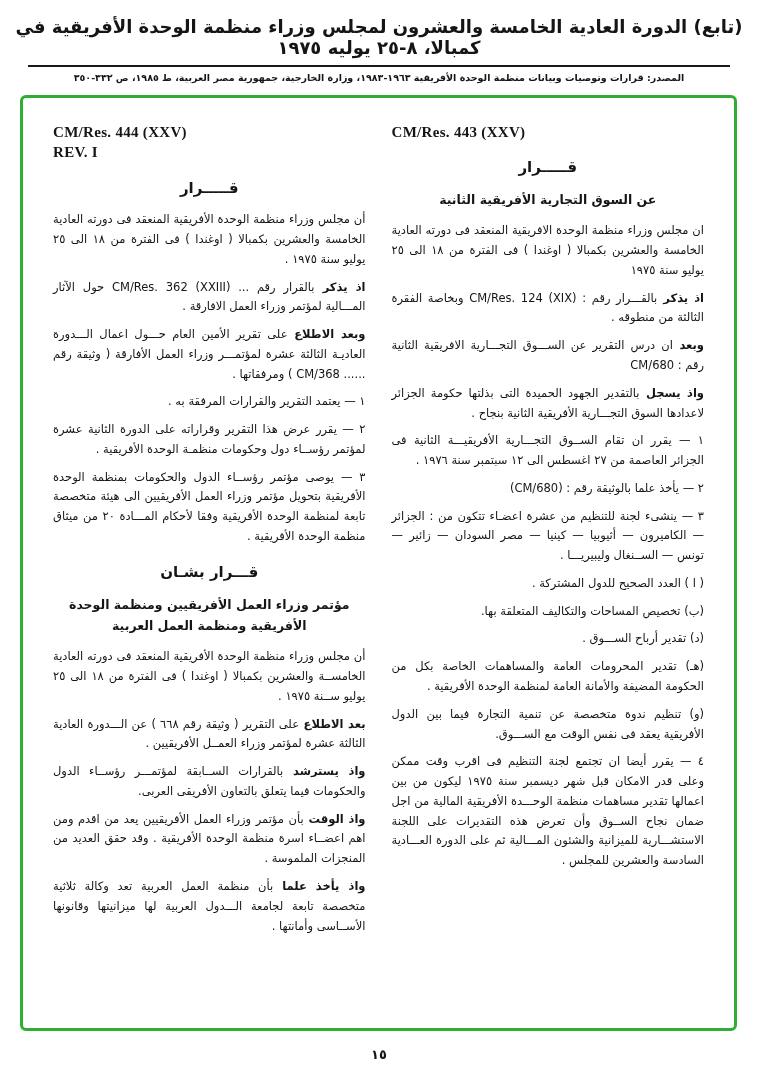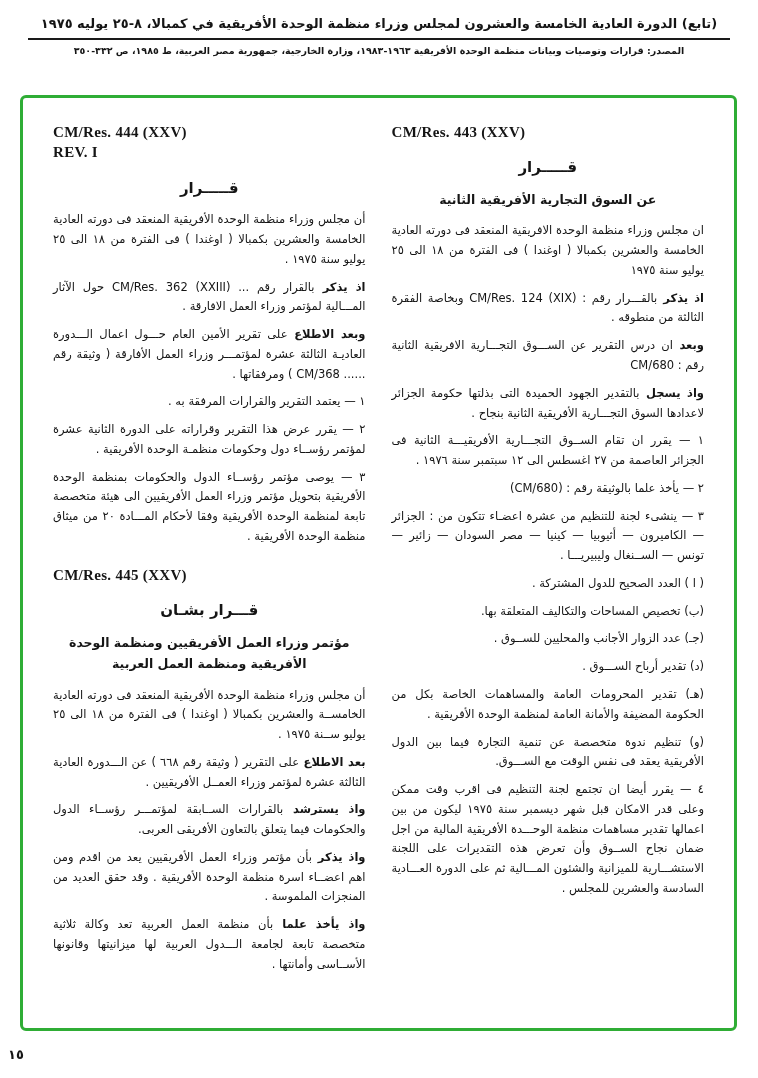--- a/index.html
+++ b/index.html
@@ -1,21 +1,21 @@
 <!DOCTYPE html>
 <html lang="ar"><head>
 <meta charset="utf-8">
 <style>
   * { margin:0; padding:0; box-sizing:border-box; }
   html,body { width:758px; height:1078px; background:#ffffff; }
   body { font-family:"DejaVu Sans", sans-serif; color:#151515; position:relative; overflow:hidden; }
   .page { position:absolute; inset:0; }
 
   .header { position:absolute; top:16px; left:0; right:0; direction:rtl; text-align:center; }
-  .header-title { font-size:13px; font-weight:bold; padding:0 8px; }
+  .header-title { font-size:18px; font-weight:bold; padding:0 8px; }
   .header-rule { height:2px; background:#1a1a1a; margin:7px 28px 5px 28px; }
   .header-source { font-size:9.5px; font-weight:bold; padding:0 26px; }
 
   .frame { position:absolute; top:95px; left:20px; width:717px; height:936px;
            border:3px solid #2fad35; border-radius:6px; padding:24px 30px; overflow:hidden; }
   .columns { direction:rtl; display:flex; gap:26px; height:100%; }
   .col { flex:1; min-width:0; text-align:justify; font-size:11.5px; line-height:1.72; }
 
   .docref { direction:ltr; text-align:left; font-family:"Liberation Serif", serif;
             font-weight:bold; font-size:15px; letter-spacing:0.3px; line-height:1.35; }
@@ -24,22 +24,22 @@
   .h-sub.tight { margin-bottom:2px; }
   .h-sub.last { margin-bottom:12px; }
 
   p.para { margin-bottom:8px; }
   .lead { font-weight:bold; }
   .lead:empty { display:none; }
   .lead::after { content:" "; }
 
   .section-gap { margin-top:18px; }
 
-  .pagenum { position:absolute; bottom:16px; left:0; right:0; text-align:left;
-             font-weight:bold; font-size:13px;margin-left:8px; }
+  .pagenum { position:absolute; bottom:16px; left:0; right:0; text-align:center;
+             font-weight:bold; font-size:13px; }
 </style>
 </head>
 <body>
 
 <div class="page">
 
   <div class="header">
     <div class="header-title">(تابع) الدورة العادية الخامسة والعشرون لمجلس وزراء منظمة الوحدة الأفريقية في كمبالا، ٨-٢٥ يوليه ١٩٧٥</div>
     <div class="header-rule"></div>
     <div class="header-source">المصدر:  قرارات وتوصيات وبيانات منظمة الوحدة الأفريقية ١٩٦٣-١٩٨٣، وزارة الخارجية، جمهورية مصر العربية، ط ١٩٨٥، ص ٣٣٢-٣٥٠</div>
@@ -54,46 +54,44 @@
         <h3 class="h-sub last">عن السوق التجارية الأفريقية الثانية</h3>
         <p class="para"><span>ان مجلس وزراء منظمة الوحدة الافريقية المنعقد فى دورته العادية الخامسة والعشرين بكمبالا ( اوغندا ) فى الفترة من ١٨ الى ٢٥ يوليو سنة ١٩٧٥</span></p>
         <p class="para"><b class="lead">اذ يذكر</b><span>بالقـــرار رقم :  CM/Res. 124 (XIX)  وبخاصة الفقرة الثالثة من منطوقه .</span></p>
         <p class="para"><b class="lead">وبعد</b><span>ان درس التقرير عن الســـوق التجـــارية الافريقية الثانية رقم :  CM/680</span></p>
         <p class="para"><b class="lead">واذ يسجل</b><span>بالتقدير الجهود الحميدة التى بذلتها حكومة الجزائر لاعدادها السوق التجـــارية الأفريقية الثانية بنجاح .</span></p>
         <p class="para"><span>١ — يقرر ان تقام الســوق التجـــارية الأفريقيـــة الثانية فى الجزائر العاصمة من ٢٧ اغسطس الى ١٢ سبتمبر سنة ١٩٧٦ .</span></p>
         <p class="para"><span>٢ — يأخذ علما بالوثيقة رقم :  (CM/680)</span></p>
         <p class="para"><span>٣ — ينشىء لجنة للتنظيم من عشرة اعضـاء تتكون من : الجزائر — الكاميرون — أثيوبيا — كينيا — مصر السودان — زائير — تونس — الســنغال وليبيريـــا .</span></p>
         <p class="para"><span>( ا ) العدد الصحيح للدول المشتركة .</span></p>
         <p class="para"><span>(ب) تخصيص المساحات والتكاليف المتعلقة بها.</span></p>
-        <p class="para"><span>(جـ) عدد الزوار الأجانب والمحليين للســوق .</span></p>
         <p class="para"><span>(د) تقدير أرباح الســـوق .</span></p>
         <p class="para"><span>(هـ) تقدير المحرومات العامة والمساهمات الخاصة بكل من الحكومة المضيفة والأمانة العامة لمنظمة الوحدة الأفريقية .</span></p>
         <p class="para"><span>(و) تنظيم ندوة متخصصة عن تنمية التجارة فيما بين الدول الأفريقية يعقد فى نفس الوقت مع الســـوق.</span></p>
         <p class="para"><span>٤ — يقرر أيضا ان تجتمع لجنة التنظيم فى اقرب وقت ممكن وعلى قدر الامكان قبل شهر ديسمبر سنة ١٩٧٥ ليكون من بين اعمالها تقدير مساهمات منظمة الوحـــدة الأفريقية المالية من اجل ضمان نجاح الســوق وأن تعرض هذه التقديرات على اللجنة الاستشـــارية للميزانية والشئون المـــالية ثم على الدورة العـــادية السادسة والعشرين للمجلس .</span></p>
       </section>
 
       <section class="col">
         <div class="docref">CM/Res. 444 (XXV)</div>
         <div class="docref">REV. I</div>
         <h2 class="h-title">قـــــرار</h2>
         <p class="para"><span>أن مجلس وزراء منظمة الوحدة الأفريقية المنعقد فى دورته العادية الخامسة والعشرين بكمبالا ( اوغندا ) فى الفترة من ١٨ الى ٢٥ يوليو سنة ١٩٧٥ .</span></p>
         <p class="para"><b class="lead">اذ يذكر</b><span>بالقرار رقم ...  CM/Res. 362 (XXIII)  حول الآثار المـــالية لمؤتمر وزراء العمل الافارقة .</span></p>
         <p class="para"><b class="lead">وبعد الاطلاع</b><span>على تقرير الأمين العام حـــول اعمال الـــدورة العاديـة الثالثة عشرة لمؤتمـــر وزراء العمل الأفارقة ( وثيقة رقم ......  CM/368 ) ومرفقاتها .</span></p>
         <p class="para"><span>١ — يعتمد التقرير والقرارات المرفقة به .</span></p>
         <p class="para"><span>٢ — يقرر عرض هذا التقرير وقراراته على الدورة الثانية عشرة لمؤتمر رؤســاء دول وحكومات منظمـة الوحدة الأفريقية .</span></p>
         <p class="para"><span>٣ — يوصى مؤتمر رؤســاء الدول والحكومات بمنظمة الوحدة الأفريقية بتحويل مؤتمر وزراء العمل الأفريقيين الى هيئة متخصصة تابعة لمنظمة الوحدة الأفريقية وفقا لأحكام المـــادة ٢٠ من ميثاق منظمة الوحدة الأفريقية .</span></p>
 
-        <div class="docref section-gap">CM/Res. 445 (XXV)</div>
         <h2 class="h-title">قـــرار بشـان</h2>
         <h3 class="h-sub tight">مؤتمر وزراء العمل الأفريقيين ومنظمة الوحدة</h3>
         <h3 class="h-sub last">الأفريقية ومنظمة العمل العربية</h3>
         <p class="para"><span>أن مجلس وزراء منظمة الوحدة الأفريقية المنعقد فى دورته العادية الخامســة والعشرين بكمبالا ( اوغندا ) فى الفترة من ١٨ الى ٢٥ يوليو ســنة ١٩٧٥ .</span></p>
         <p class="para"><b class="lead">بعد الاطلاع</b><span>على التقرير ( وثيقة رقم ٦٦٨ ) عن الـــدورة العادية الثالثة عشرة لمؤتمر وزراء العمــل الأفريقيين .</span></p>
         <p class="para"><b class="lead">واذ يسترشد</b><span>بالقرارات الســابقة لمؤتمـــر رؤســاء الدول والحكومات فيما يتعلق بالتعاون الأفريقى العربى.</span></p>
-        <p class="para"><b class="lead">واذ يذكر</b><span>بأن مؤتمر وزراء العمل الأفريقيين يعد من اقدم ومن اهم اعضــاء اسرة منظمة الوحدة الأفريقية . وقد حقق العديد من المنجزات الملموسة .</span></p>
+        <p class="para"><b class="lead">واذ الوقت</b><span>بأن مؤتمر وزراء العمل الأفريقيين يعد من اقدم ومن اهم اعضــاء اسرة منظمة الوحدة الأفريقية . وقد حقق العديد من المنجزات الملموسة .</span></p>
         <p class="para"><b class="lead">واذ يأخذ علما</b><span>بأن منظمة العمل العربية تعد وكالة ثلاثية متخصصة تابعة لجامعة الـــدول العربية لها ميزانيتها وقانونها الأســاسى وأمانتها .</span></p>
       </section>
 
     </div>
   </div>
 
   <div class="pagenum">١٥</div>
 
 </div>
 

